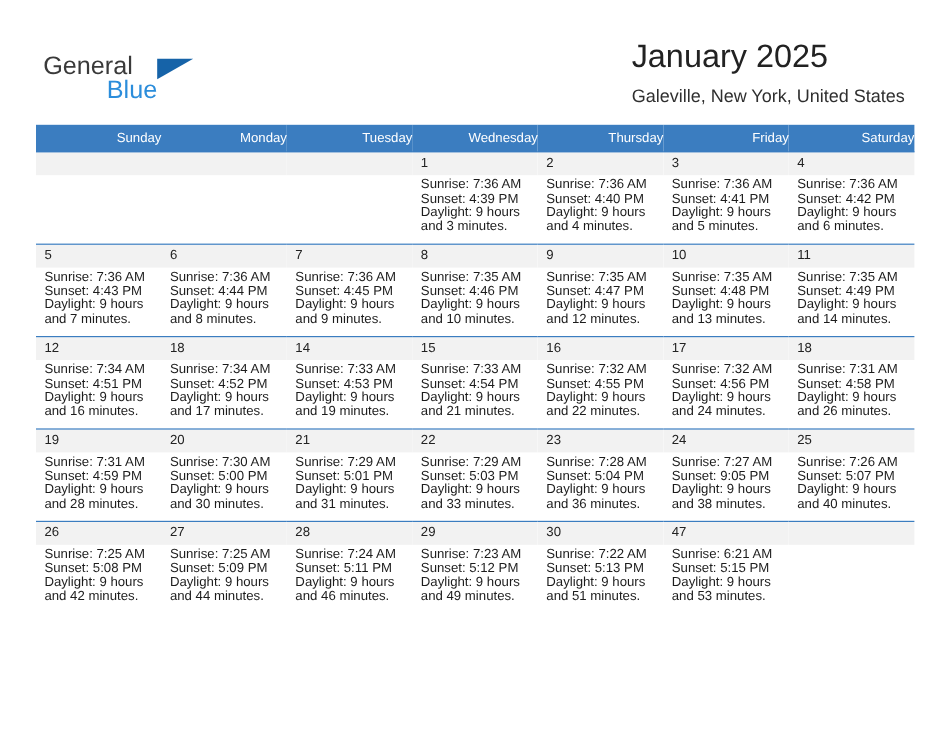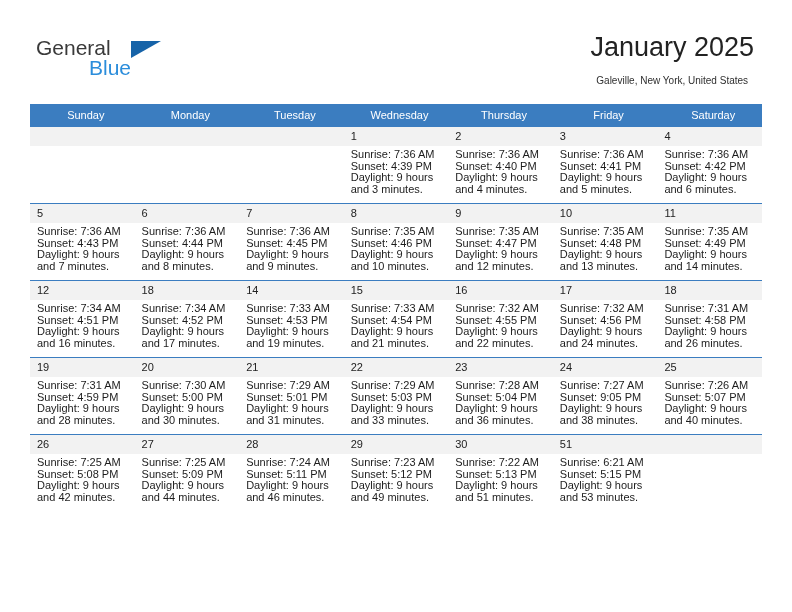--- a/index.html
+++ b/index.html
@@ -25,21 +25,21 @@
   .header {
     position: absolute;
     left: 0;
     top: 0;
     width: 792px;
     height: 100px;
   }
   .brand {
     position: absolute;
     left: 36px;
-    top: 36px;
+    top: 44px;
     width: 200px;
     height: 50px;
     text-align: right;
   }
   .brand-general {
     position: absolute;
     left: 0;
     top: 0;
     font-size: 21px;
     letter-spacing: 0px;
@@ -60,51 +60,51 @@
     left: 53px;
     top: 20px;
     font-size: 21px;
     color: #2b8ddb;
     font-family: "Liberation Sans", sans-serif;
   }
   .title-block {
     position: absolute;
     right: 38px;
     top: 30px;
-    text-align: center;
+    text-align: left;
   }
   .month-title {
     font-size: 27px;
     color: #222222;
     line-height: 34px;
     white-space: nowrap;
   }
   .location {
     margin-top: 8px;
-    font-size: 10px;
+    font-size: 15px;
     color: #2f2f2f;
     line-height: 17px;
     white-space: nowrap;
   }
 
   
   .calendar {
     position: absolute;
     left: 30px;
     top: 104px;
     width: 732px;
     border-collapse: collapse;
     table-layout: fixed;
   }
   .calendar th {
     background: #3b7dc0;
     color: #ffffff;
     font-size: 11px;
     font-weight: normal;
-    text-align: center;
+    text-align: right;
     padding: 5px 0 5px 7px;
     height: 12px;
     border: none;
   }
   .calendar td {
     vertical-align: top;
     padding: 0;
     border-top: 1px solid #3b7dc0;
     height: 76px;
     width: 104.5px;
@@ -419,21 +419,21 @@
           </td>
           <td>
             <div class="daynum">30</div>
             <div class="info">
               <div>Sunrise: 7:22 AM</div>
               <div>Sunset: 5:13 PM</div>
               <div class="wrap">Daylight: 9 hours and 51 minutes.</div>
             </div>
           </td>
           <td>
-            <div class="daynum">51</div>
+            <div class="daynum">47</div>
             <div class="info">
               <div>Sunrise: 6:21 AM</div>
               <div>Sunset: 5:15 PM</div>
               <div class="wrap">Daylight: 9 hours and 53 minutes.</div>
             </div>
           </td>
           <td>
             <div class="daynum empty"></div>
           </td>
         </tr>

